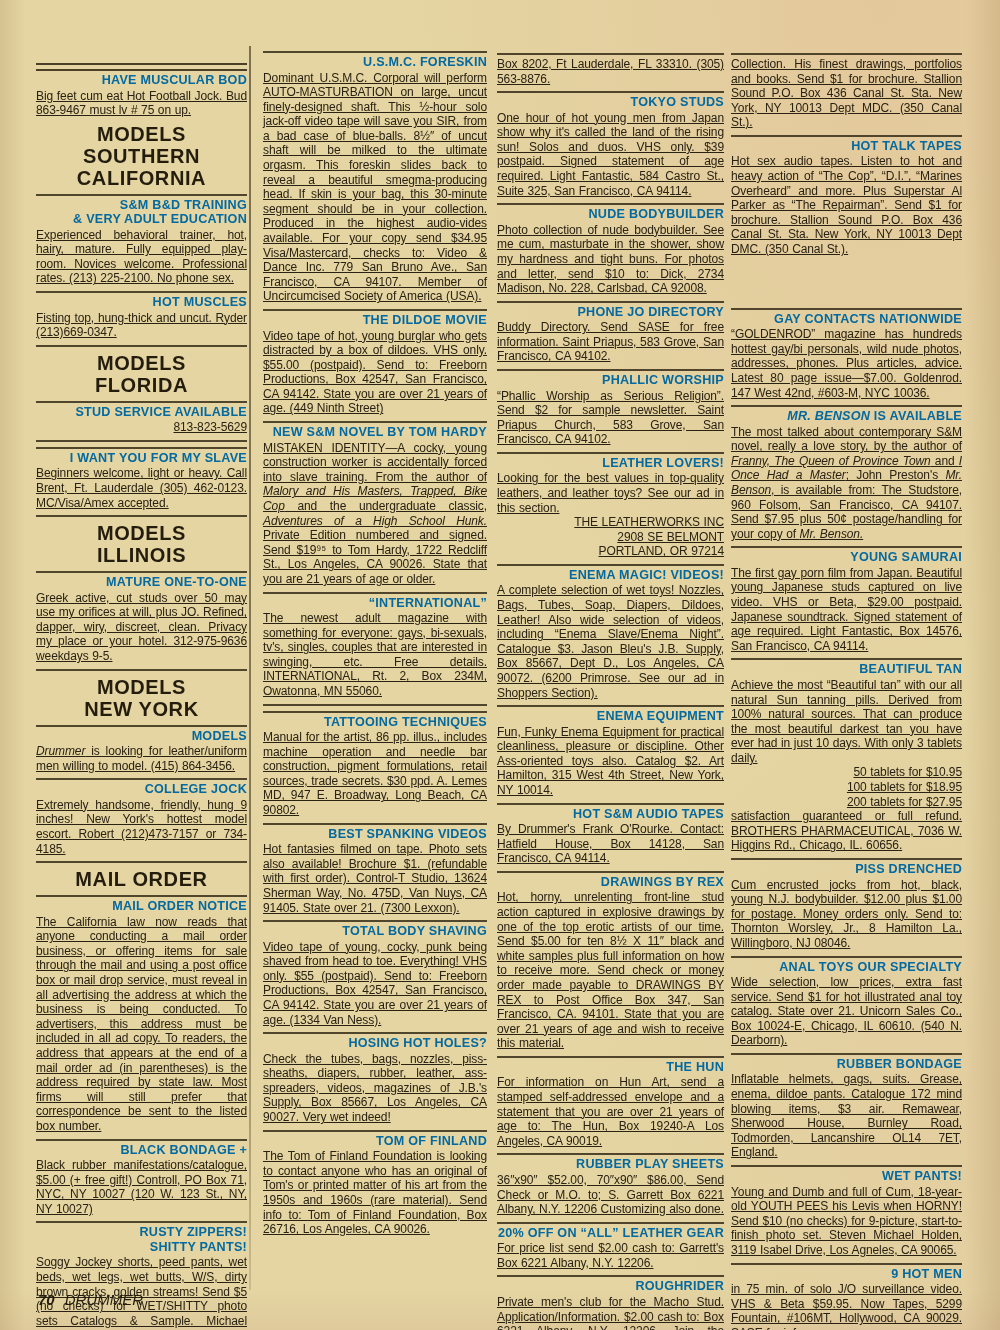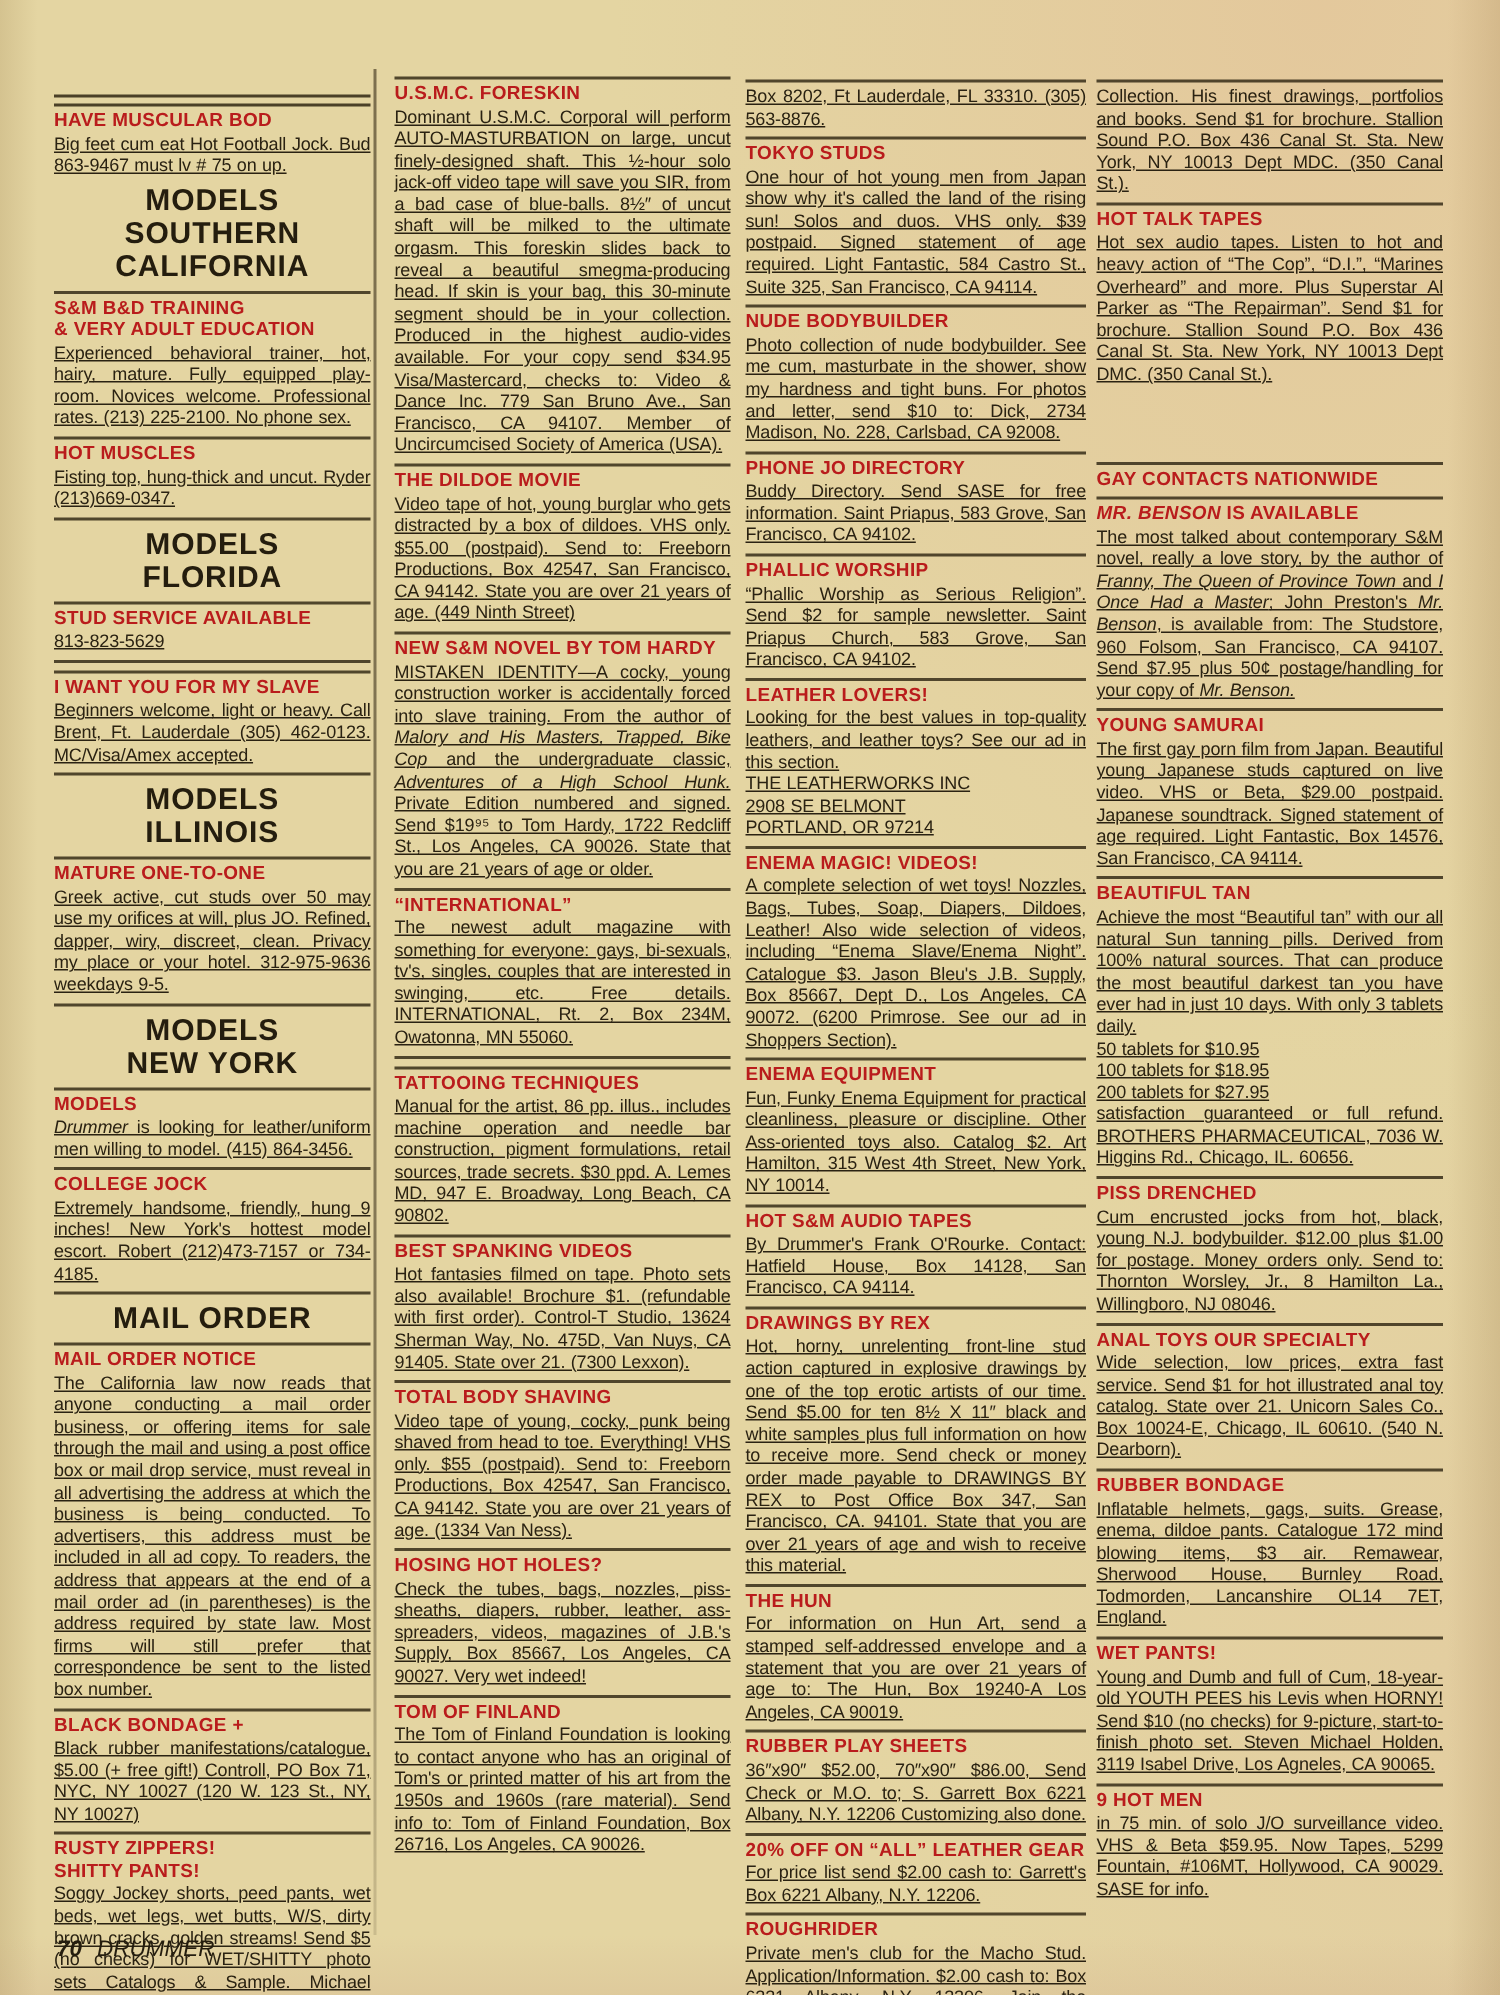--- a/index.html
+++ b/index.html
@@ -16,28 +16,28 @@
   }
   .col{position:absolute;}
   .rule{border-top:2px solid rgba(48,38,18,0.82);margin:5px 0 2px;}
   .rule-double{border-top:2px solid rgba(48,38,18,0.85);border-bottom:2px solid rgba(48,38,18,0.85);height:4px;margin:5px 0 2px;}
   .section-head{
     font-weight:bold;text-align:center;font-size:20px;line-height:22px;
     letter-spacing:0.6px;margin:5px 0 4px;color:#241d0e;
   }
   .ad{margin:0;}
   .ad-heading{
-    font-weight:bold;text-align:left;font-size:12.6px;line-height:14.5px;
-    letter-spacing:0.25px;margin:2px 0 1px;color:#b91c1c;
+    font-weight:bold;text-align:right;font-size:12.6px;line-height:14.5px;
+    letter-spacing:0.25px;margin:2px 0 1px;color:#0369a1;
   }
   .ad-body{
     font-size:12px;line-height:14.6px;text-align:justify;margin:0;
     letter-spacing:-0.1px;word-spacing:0.4px;text-decoration:underline;
   }
-  .centered{text-align:left;}
+  .centered{text-align:right;}
   .smudge{
     position:absolute;right:-4px;top:-9px;width:32px;height:11px;
     background:#57361c;border-radius:65% 45% 55% 50%;
     transform:rotate(-14deg);
     box-shadow:-6px 3px 0 -3px rgba(87,54,28,0.65), 3px -2px 0 -4px rgba(87,54,28,0.8);
   }
   .col-divider{
     position:absolute;left:249px;top:46px;width:1.5px;height:1244px;
     background:linear-gradient(180deg, rgba(55,44,22,0.6) 0%, rgba(55,44,22,0.55) 70%, rgba(55,44,22,0.15) 100%);
   }
@@ -258,20 +258,21 @@
     </div>
     <div class="rule"></div>
     <div class="ad">
       <div class="ad-heading">HOT TALK TAPES</div>
       <p class="ad-body">Hot sex audio tapes. Listen to hot and heavy action of “The Cop”, “D.I.”, “Marines Overheard” and more. Plus Superstar Al Parker as “The Repairman”. Send $1 for brochure. Stallion Sound P.O. Box 436 Canal St. Sta. New York, NY 10013 Dept DMC. (350 Canal St.).</p>
     </div>
     <div style="height: 46px;"></div>
     <div class="rule"></div>
     <div class="ad">
       <div class="ad-heading">GAY CONTACTS NATIONWIDE</div>
+      <p class="ad-body">“GOLDENROD” magazine has hundreds hottest gay/bi personals, wild nude photos, addresses, phones. Plus articles, advice. Latest 80 page issue—$7.00. Goldenrod. 147 West 42nd, #603-M, NYC 10036.</p>
     </div>
     <div class="rule"></div>
     <div class="ad">
       <div class="ad-heading"><i>MR. BENSON</i> IS AVAILABLE</div>
       <p class="ad-body">The most talked about contemporary S&amp;M novel, really a love story, by the author of <i>Franny, The Queen of Province Town</i> and <i>I Once Had a Master</i>; John Preston's <i>Mr. Benson</i>, is available from: The Studstore, 960 Folsom, San Francisco, CA 94107. Send $7.95 plus 50¢ postage/handling for your copy of <i>Mr. Benson.</i></p>
     </div>
     <div class="rule"></div>
     <div class="ad">
       <div class="ad-heading">YOUNG SAMURAI</div>
       <p class="ad-body">The first gay porn film from Japan. Beautiful young Japanese studs captured on live video. VHS or Beta, $29.00 postpaid. Japanese soundtrack. Signed statement of age required. Light Fantastic, Box 14576, San Francisco, CA 94114.</p>

